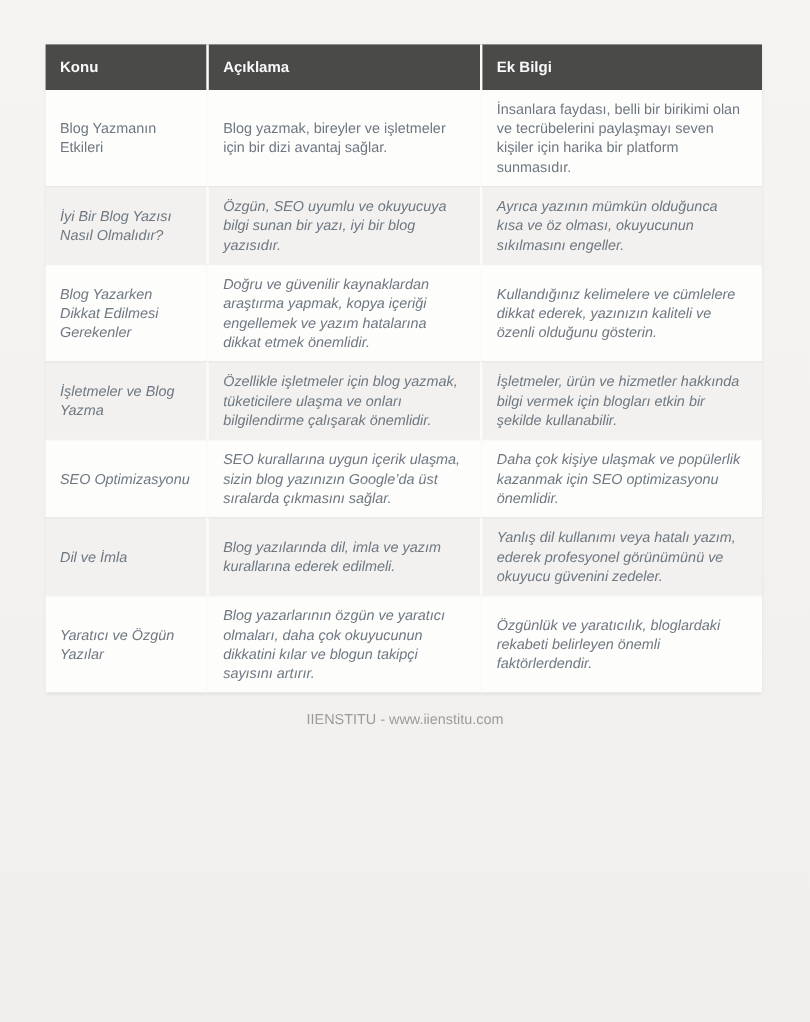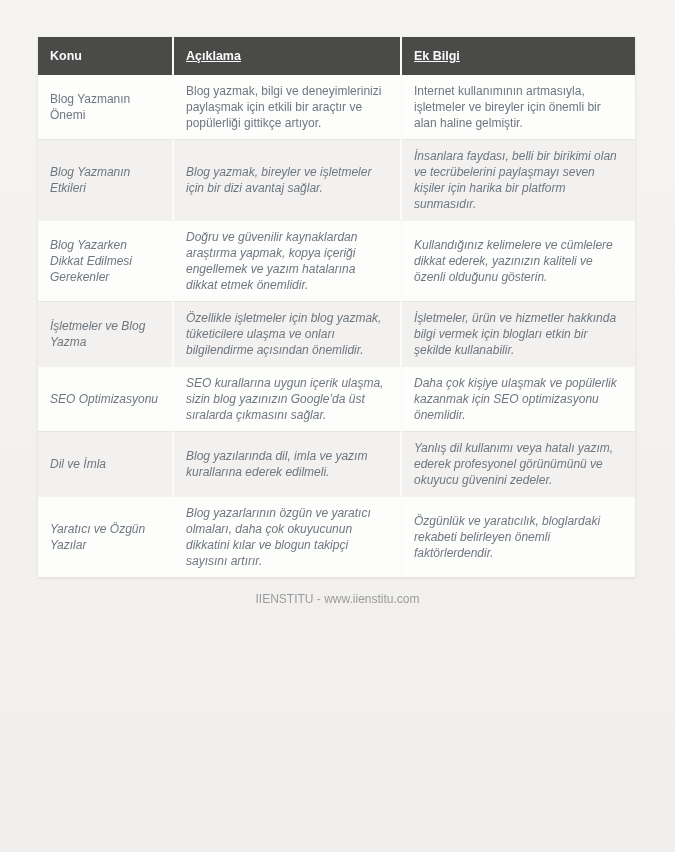--- a/index.html
+++ b/index.html
@@ -58,21 +58,21 @@
   thead th {
     background: var(--header-bg);
     color: var(--header-text);
     font-size: 12.5px;
     font-weight: 700;
     text-align: left;
     padding: 8px 12px;
     height: 38px;
     vertical-align: middle;
   }
-  thead th + th { border-left: 2px solid var(--separator); text-decoration: underline; }
+  thead th + th { border-left: 2px solid var(--separator); }
   tbody td {
     font-size: 12px;
     line-height: 16px;
     color: var(--body-text);
     padding: 8px 12px;
     vertical-align: middle;
   }
   tbody td + td { border-left: 2px solid var(--separator); }
   tbody tr + tr td { border-top: 1px solid rgba(0,0,0,0.045); font-style: italic; }
   tbody tr:nth-child(odd)  { background: var(--row-bg); }
@@ -98,37 +98,37 @@
       </colgroup>
       <thead>
         <tr>
           <th>Konu</th>
           <th>Açıklama</th>
           <th>Ek Bilgi</th>
         </tr>
       </thead>
       <tbody>
           <tr>
-            <td>Blog Yazmanın Önemi</td>
-            <td>Blog yazmak, bilgi ve deneyimlerinizi paylaşmak için etkili bir araçtır ve popülerliği gittikçe artıyor.</td>
-            <td>Internet kullanımının artmasıyla, işletmeler ve bireyler için önemli bir alan haline gelmiştir.</td>
-          </tr>
-          <tr>
             <td>Blog Yazmanın Etkileri</td>
             <td>Blog yazmak, bireyler ve işletmeler için bir dizi avantaj sağlar.</td>
             <td>İnsanlara faydası, belli bir birikimi olan ve tecrübelerini paylaşmayı seven kişiler için harika bir platform sunmasıdır.</td>
+          </tr>
+          <tr>
+            <td>İyi Bir Blog Yazısı Nasıl Olmalıdır?</td>
+            <td>Özgün, SEO uyumlu ve okuyucuya bilgi sunan bir yazı, iyi bir blog yazısıdır.</td>
+            <td>Ayrıca yazının mümkün olduğunca kısa ve öz olması, okuyucunun sıkılmasını engeller.</td>
           </tr>
           <tr>
             <td>Blog Yazarken Dikkat Edilmesi Gerekenler</td>
             <td>Doğru ve güvenilir kaynaklardan araştırma yapmak, kopya içeriği engellemek ve yazım hatalarına dikkat etmek önemlidir.</td>
             <td>Kullandığınız kelimelere ve cümlelere dikkat ederek, yazınızın kaliteli ve özenli olduğunu gösterin.</td>
           </tr>
           <tr>
             <td>İşletmeler ve Blog Yazma</td>
-            <td>Özellikle işletmeler için blog yazmak, tüketicilere ulaşma ve onları bilgilendirme açısından önemlidir.</td>
+            <td>Özellikle işletmeler için blog yazmak, tüketicilere ulaşma ve onları bilgilendirme çalışarak önemlidir.</td>
             <td>İşletmeler, ürün ve hizmetler hakkında bilgi vermek için blogları etkin bir şekilde kullanabilir.</td>
           </tr>
           <tr>
             <td>SEO Optimizasyonu</td>
             <td>SEO kurallarına uygun içerik ulaşma, sizin blog yazınızın Google’da üst sıralarda çıkmasını sağlar.</td>
             <td>Daha çok kişiye ulaşmak ve popülerlik kazanmak için SEO optimizasyonu önemlidir.</td>
           </tr>
           <tr>
             <td>Dil ve İmla</td>
             <td>Blog yazılarında dil, imla ve yazım kurallarına ederek edilmeli.</td>

